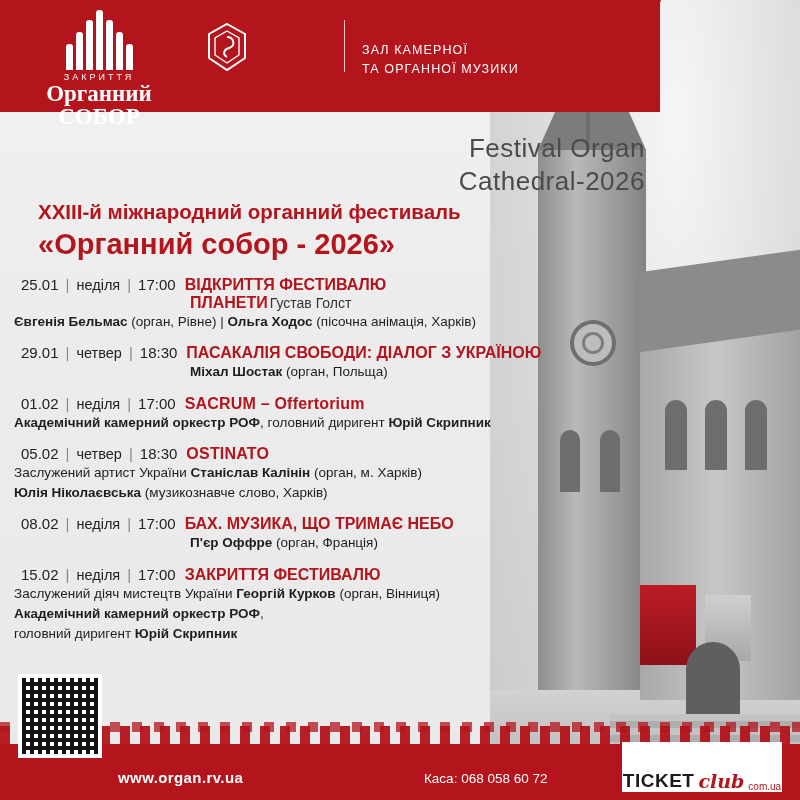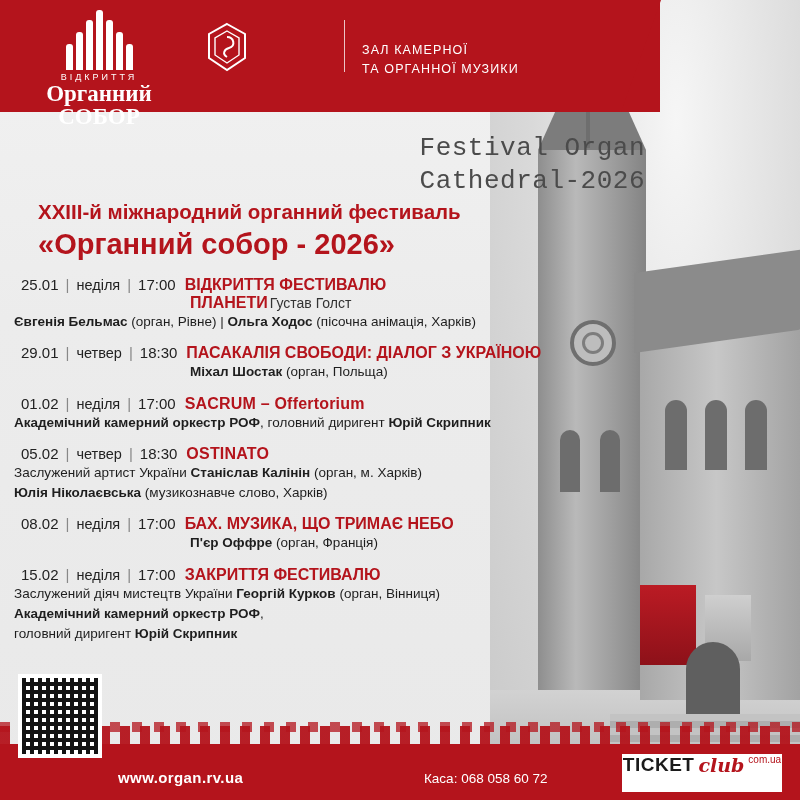--- a/index.html
+++ b/index.html
@@ -100,21 +100,21 @@
   .phil-text { font-size: 10.5px; line-height: 1.35; letter-spacing: .6px; text-transform: uppercase; }
   .divider-v { position:absolute; left: 344px; top: 20px; width:1px; height: 52px; background: rgba(255,255,255,.75); }
   .hall {
     position:absolute; left: 362px; top: 41px; color:#fff; font-size: 12.5px;
     line-height: 1.5; letter-spacing: 1.1px; text-transform: uppercase;
   }
 
   
   .eng-title {
     position:absolute; right: 155px; top: 132px; text-align:right;
-    font-family:Liberation Mono, monospace; font-size: 26px; color:#4b4b4b;
+    font-family:Liberation Sans, sans-serif; font-size: 26px; color:#4b4b4b;
     line-height: 1.25; letter-spacing: .5px; z-index: 4;
   }
 
   
   .h-sub {
     position:absolute; left: 38px; top: 200px; font-size: 20.5px; font-weight: 700; color:#b4141c;
     z-index: 4;
   }
   .h-main {
     position:absolute; left: 38px; top: 228px; font-size: 29px; font-weight: 700; color:#b4141c;
@@ -160,22 +160,22 @@
     background-image:
       linear-gradient(90deg,#000 50%, transparent 50%),
       linear-gradient(0deg,#000 50%, transparent 50%);
     background-size: 8px 8px, 8px 8px;
     background-color:#fff;
     opacity:.92;
   }
   .site { position:absolute; left: 118px; bottom: 14px; color:#fff; font-size: 15px; font-weight:700; letter-spacing:.4px; z-index:7; }
   .kasa { position:absolute; left: 424px; bottom: 14px; color:#fff; font-size: 13.5px; z-index:7; }
   .ticket {
-    position:absolute; right: 18px; bottom: 8px; width: 160px; height: 38px;
-    background:#fff; display:flex; align-items:flex-start; justify-content:center; gap:4px; z-index:7;
+    position:absolute; right: 18px; bottom: 8px; width: 160px; height: 50px;
+    background:#fff; display:flex; align-items:flex-end; justify-content:center; gap:4px; z-index:7;
   }
   .ticket .t1 { color:#1b1b1b; font-weight:700; font-size: 19px; letter-spacing:.5px; }
   .ticket .t2 { color:#b4141c; font-family:"DejaVu Serif", serif; font-style:italic; font-weight:700; font-size: 19px; }
   .ticket .t3 { color:#b4141c; font-size: 10px; }
 </style>
 </head>
 <body>
 
 <div class="poster">
 
@@ -201,21 +201,21 @@
     <div class="logo-fest">
       <div class="organ-pipes">
         <i style="height:26px"></i>
           <i style="height:38px"></i>
           <i style="height:50px"></i>
         <i style="height:60px"></i>
           <i style="height:50px"></i>
           <i style="height:38px"></i>
           <i style="height:26px"></i>
       </div>
-      <div class="lbl-fest">ВІДКРИТТЯ</div>
+      <div class="lbl-fest">ЗАКРИТТЯ</div>
       <div class="lbl-main">Органний</div>
       <div class="lbl-main">СОБОР</div>
     </div>
 
     <div class="phil">
       <div class="phil-mark">
         <svg viewBox="0 0 44 50" aria-hidden="true">
           <path d="M22 2 L40 12 L40 36 L22 48 L4 36 L4 12 Z" fill="none" stroke="#ffffff" stroke-width="2"></path>
           <path d="M22 9 L34 16 L34 33 L22 41 L10 33 L10 16 Z" fill="none" stroke="#ffffff" stroke-width="1.4"></path>
           <path d="M22 15 c7 0 9 9 2 11 c-5 1.5 -7 6 -2 9" fill="none" stroke="#ffffff" stroke-width="2"></path>

